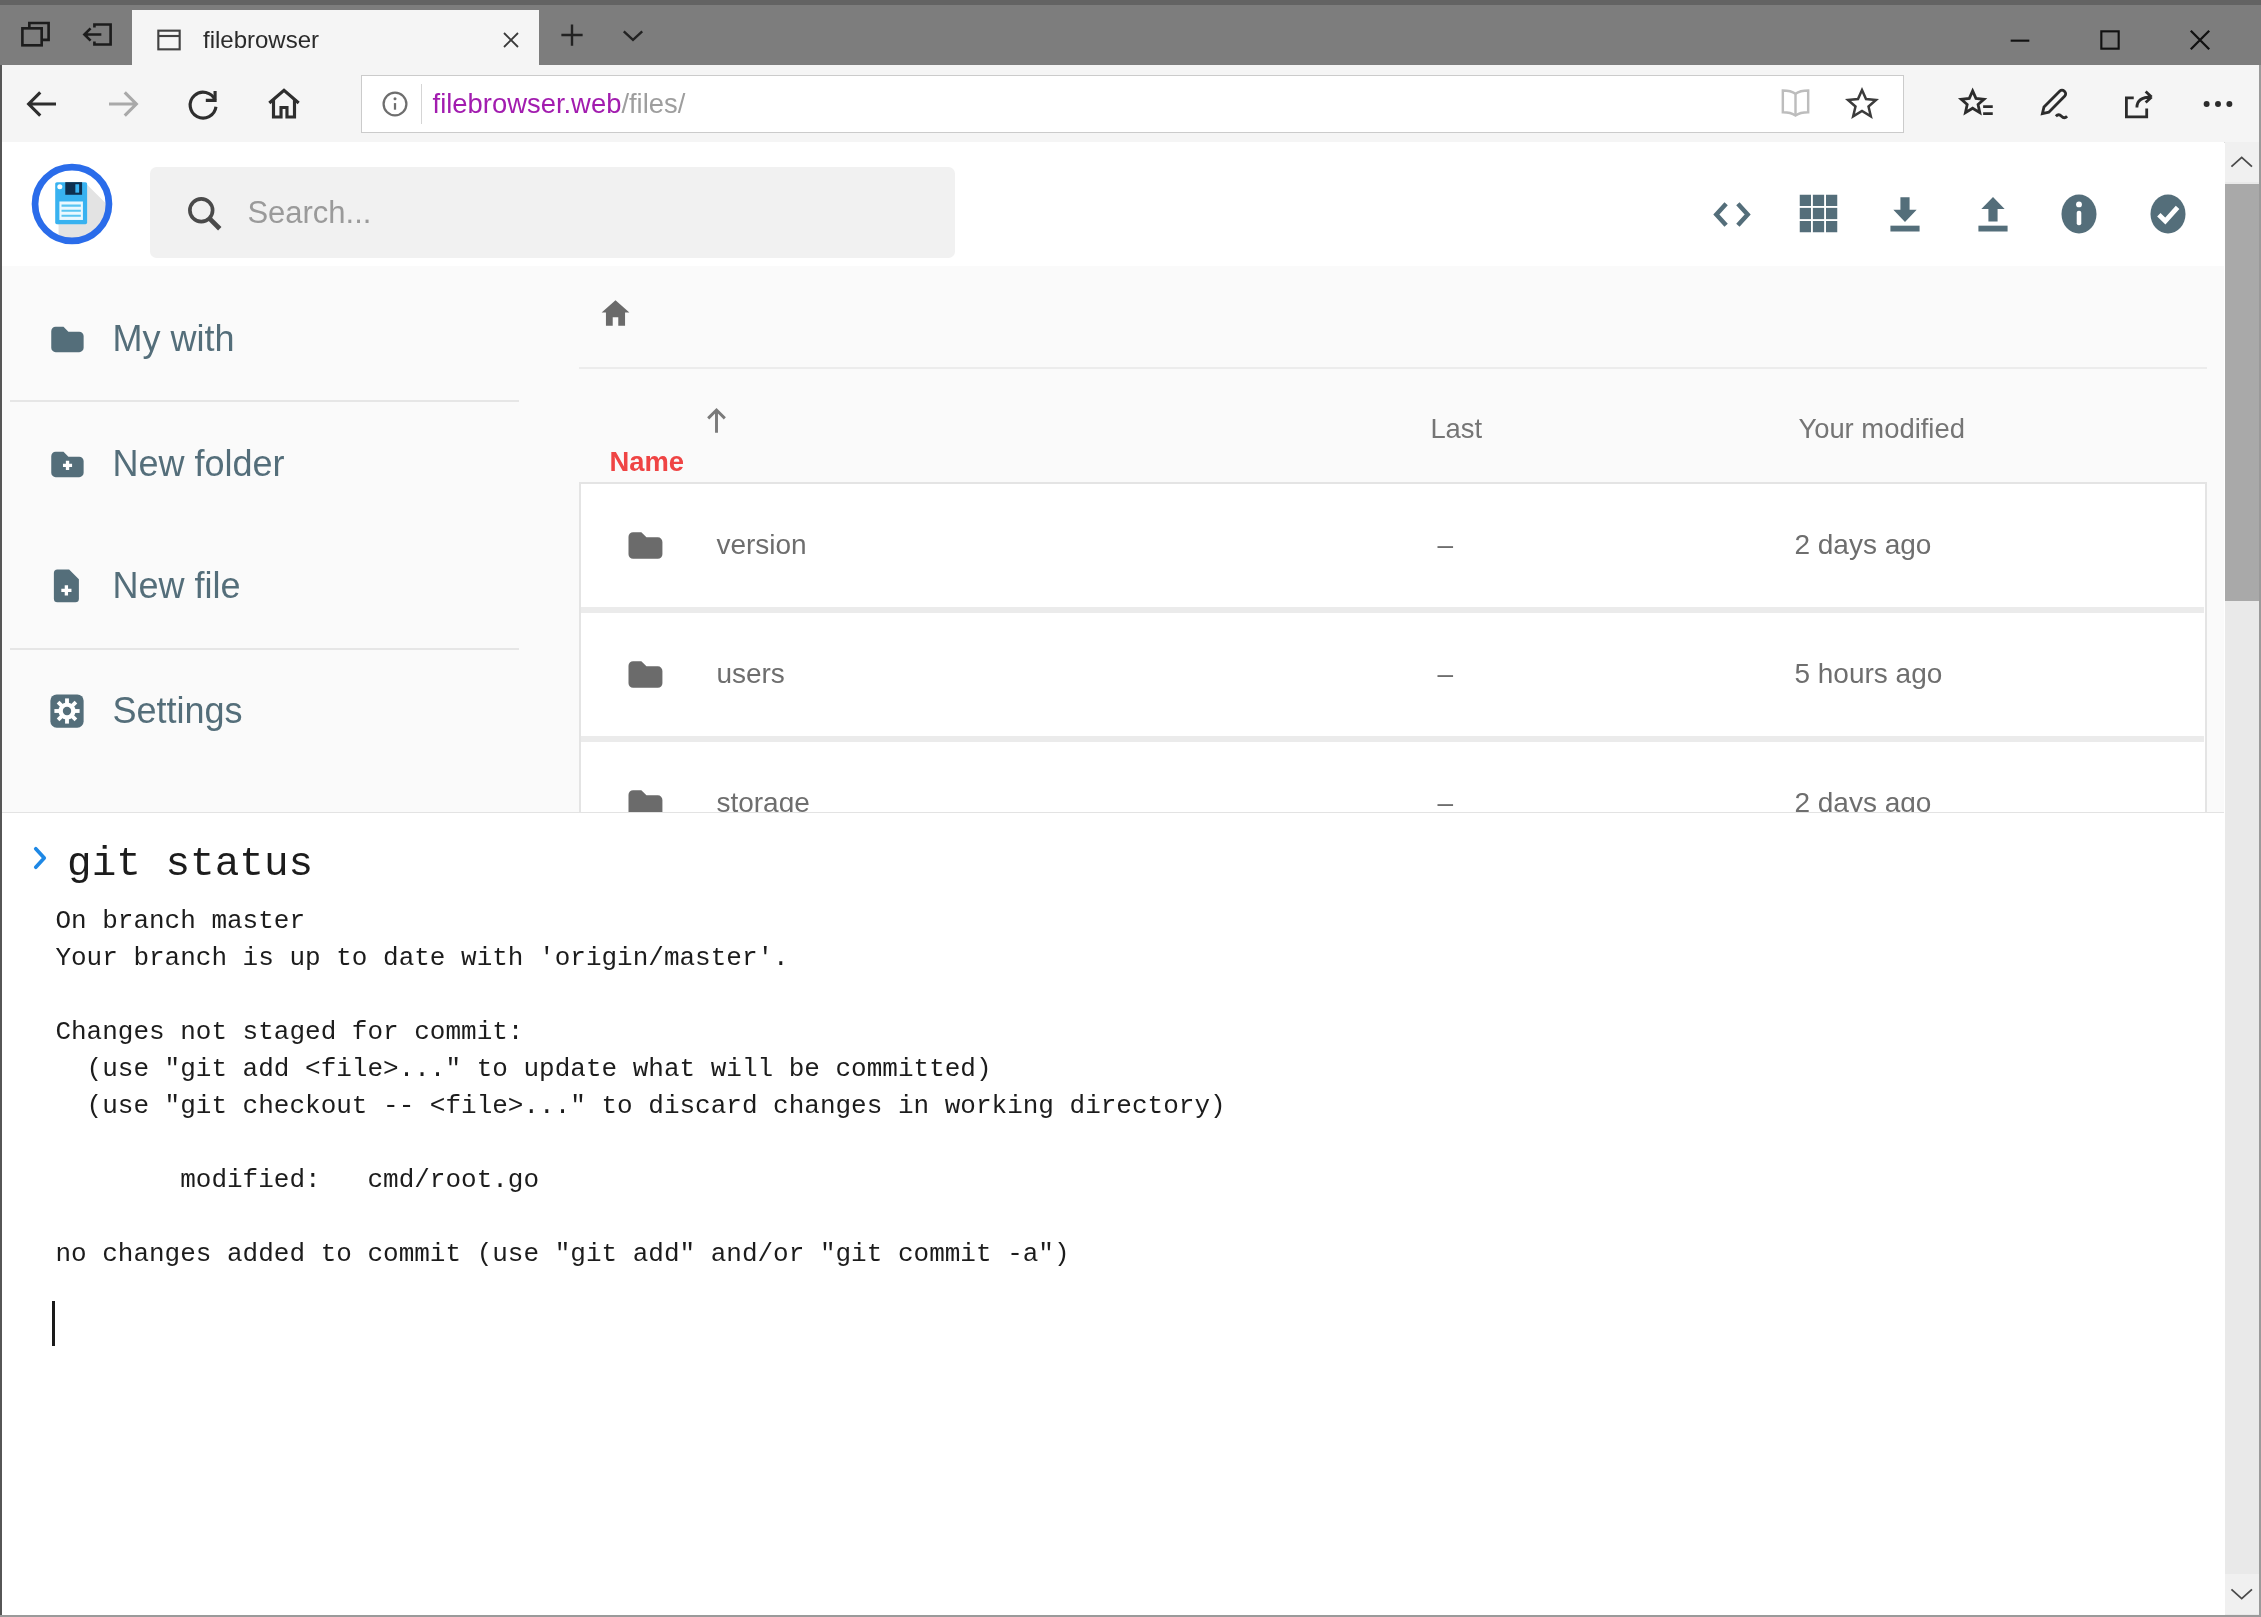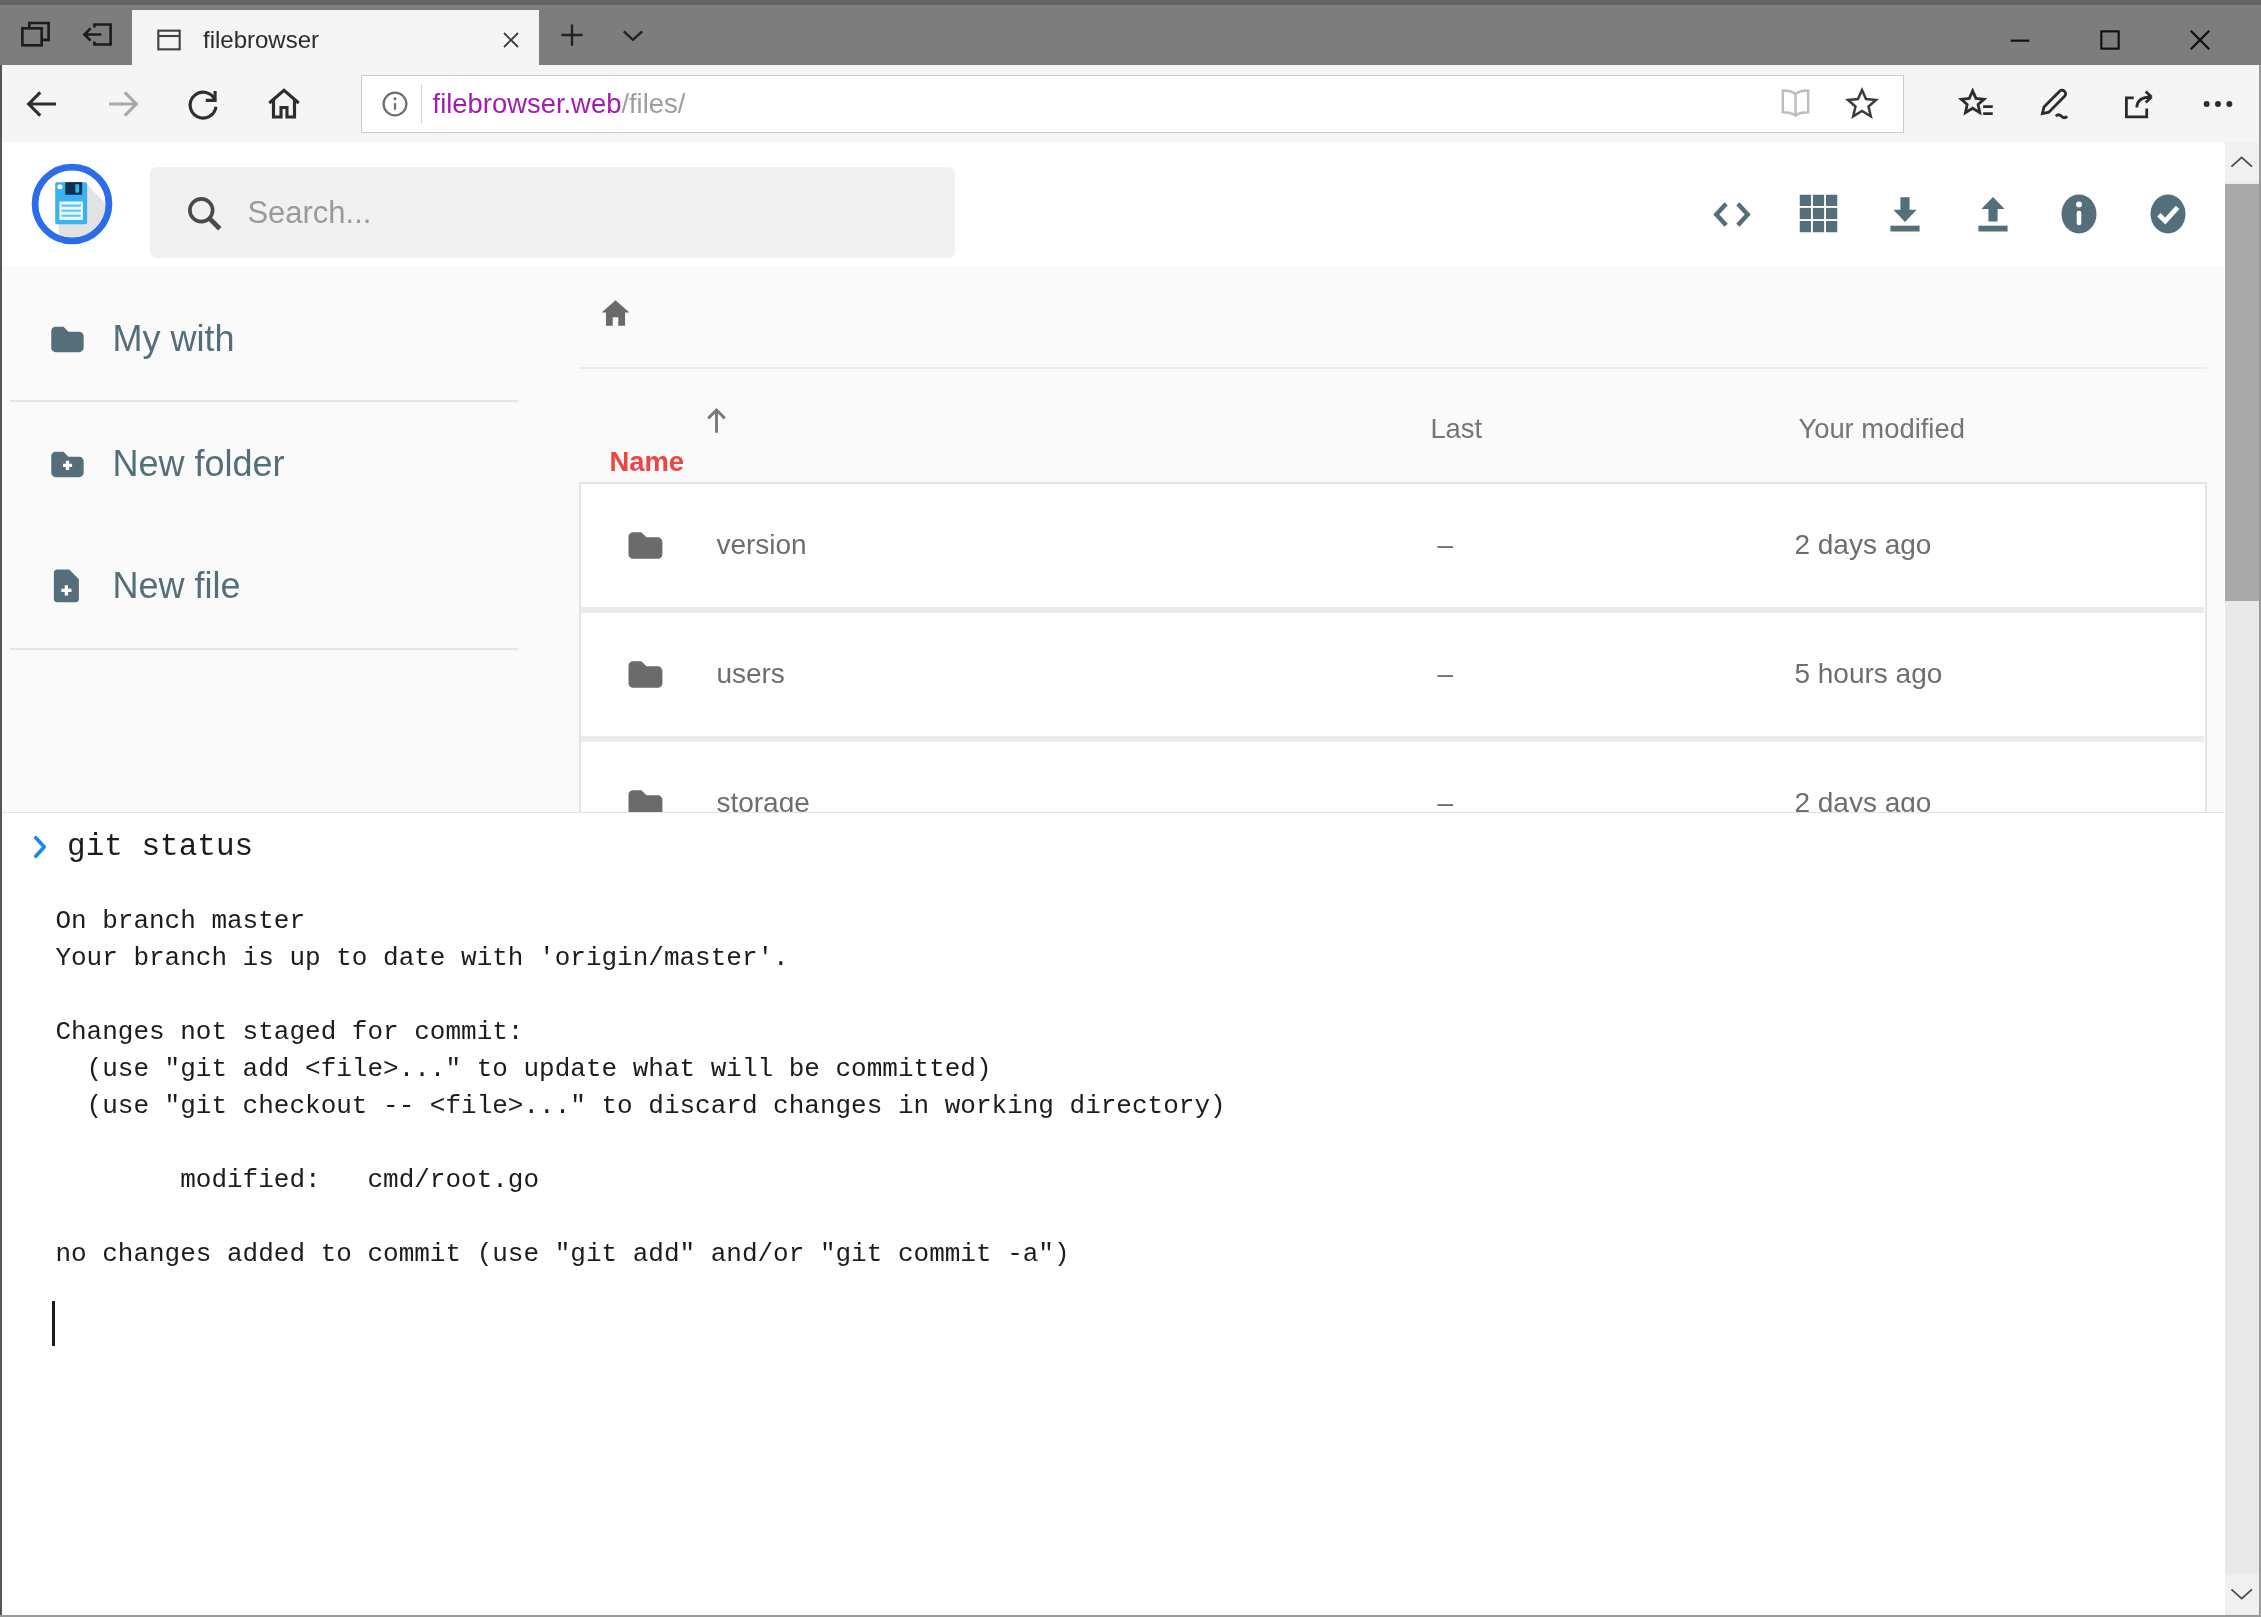--- a/index.html
+++ b/index.html
@@ -60,21 +60,21 @@
   .frow .fsize { left:856px; top:45px; font-size:28px; color:#6e6e6e; position:absolute; }
   .frow .fdate { left:1213px; top:45px; font-size:28px; color:#6e6e6e; position:absolute; }
   .frow .ficon { left:42px; top:39px; position:absolute; }
   .row-sep { left:0; width:1623px; height:6.5px; background:#ebebeb; }
 
   
   #terminal { left:2.4px; top:812px; width:2222px; height:802px; background:#fff;
       border-top:0.8px solid #e3e3e3; z-index:30;
       font-family:"Liberation Mono","DejaVu Sans Mono",monospace; }
   #prompt-row { left:21px; top:16px; display:flex; align-items:center; }
-  #prompt-cmd { font-size:31px; color:#1c1c1c; font-weight:500; margin-left:9.7px; }
+  #prompt-cmd { font-size:41px; color:#1c1c1c; font-weight:500; margin-left:9.7px;margin-top:12px; }
   #term-out { left:53px; top:90px; font-size:26px; line-height:37px; color:#1c1c1c; white-space:pre;
       font-family:inherit; }
   #term-cursor { left:50px; top:488px; width:2.4px; height:45px; background:#1a1a1a; }
 
   
   #scrollbar { left:2225px; top:142px; width:34px; height:1473px; background:#e9e9e9; z-index:50; }
   #sb-up, #sb-down { left:0; width:34px; height:40px; background:#f0f0f0;
       display:flex; align-items:center; justify-content:center; }
   #sb-up { top:0; } #sb-down { top:1432px; }
   #sb-thumb { left:0; top:42px; width:34px; height:417px; background:#a9a9a9; }
@@ -311,20 +311,34 @@
 
   <div class="abs side-item" style="top:161px">
     <svg class="ico" width="42" height="42" viewBox="0 0 24 24">
       <path d="M3 7.5 a2.5 2.5 0 0 1 2.5 -2.5 H10 l2.8 2.8 H19 a2.5 2.5 0 0 1 2.5 2.5 V17 a2.5 2.5 0 0 1 -2.5 2.5 H5.5 A2.5 2.5 0 0 1 3 17 Z" fill="#546e7a"></path>
       <path d="M12.3 10.2 V15.4 M9.7 12.8 H14.9" stroke="#fff" stroke-width="1.9"></path>
       </svg>
     <span class="lbl">New folder</span>
   </div>
   <div class="abs side-div" style="top:382px"></div>
 
+  <div class="abs side-item" style="top:408px">
+    <svg class="ico" width="42" height="42" viewBox="0 0 24 24">
+      <rect x="2.5" y="2.5" width="19" height="19" rx="3.6" fill="#546e7a"></rect>
+      <g fill="#fff">
+        <rect x="10.9" y="4.8" width="2.2" height="14.4"></rect>
+        <rect x="10.9" y="4.8" width="2.2" height="14.4" transform="rotate(45 12 12)"></rect>
+        <rect x="10.9" y="4.8" width="2.2" height="14.4" transform="rotate(90 12 12)"></rect>
+        <rect x="10.9" y="4.8" width="2.2" height="14.4" transform="rotate(135 12 12)"></rect>
+        <circle cx="12" cy="12" r="4.9"></circle>
+      </g>
+      <circle cx="12" cy="12" r="2.4" fill="#546e7a"></circle>
+      </svg>
+    <span class="lbl">Settings</span>
+  </div>
 
   <div class="abs" style="left:595px;top:29px">
     <svg width="37" height="37" viewBox="0 0 24 24" fill="#6a6a6a">
       <path d="M12 3.4 L3 11.4 H5.8 V20 H10.2 V14.4 H13.8 V20 H18.2 V11.4 H21 Z"></path>
       </svg>
   </div>
   <div class="abs" id="crumb-divider"></div>
 
   <div class="abs col-head" id="col-name">
     <span>Name</span>

